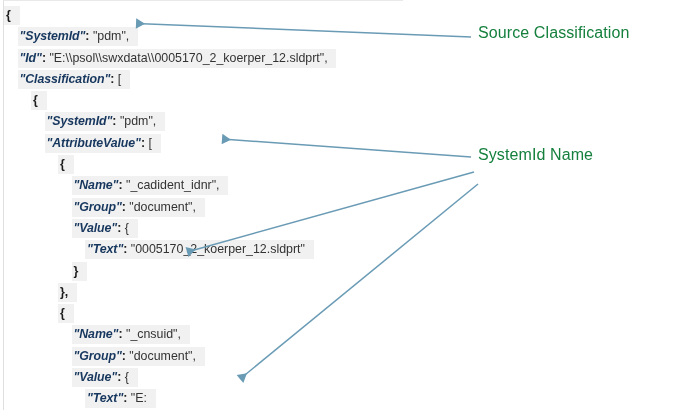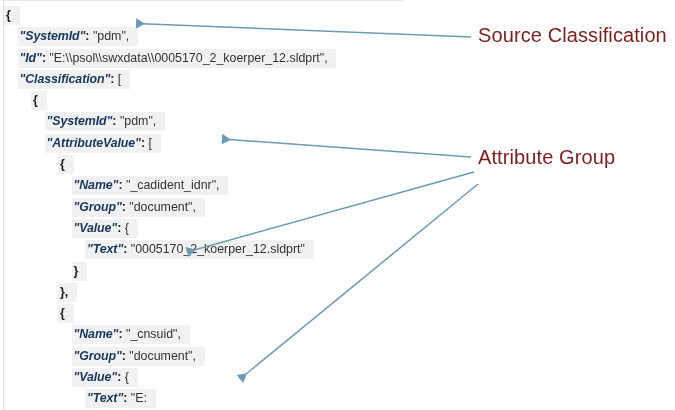--- a/index.html
+++ b/index.html
@@ -61,22 +61,22 @@
 
   
   #annotations {
     position: absolute;
     inset: 0;
     pointer-events: none;
   }
   .anno-label {
     position: absolute;
     font-family: "Liberation Sans", sans-serif;
-    font-size: 20px;
-    color: #7f1d1d;
+    font-size: 16px;
+    color: #15803d;
     white-space: nowrap;
     letter-spacing: 0.1px;
   }
   #label-source { left: 478px; top: 24px; }
   #label-attr   { left: 478px; top: 146px; }
 </style>
 </head>
 <body>
 
 <div id="stage">
@@ -115,15 +115,15 @@
 
     <line x1="471" y1="157" x2="222" y2="139" stroke="#6a9bb5" stroke-width="1.5" marker-end="url(#arrowhead)"></line>
 
     <line x1="474" y1="172" x2="187" y2="252" stroke="#6a9bb5" stroke-width="1.5" marker-end="url(#arrowhead)"></line>
 
     <line x1="478" y1="184" x2="240" y2="379" stroke="#6a9bb5" stroke-width="1.5" marker-end="url(#arrowhead)"></line>
   </svg>
 
   <div class="anno-label" id="label-source">Source Classification</div>
 
-  <div class="anno-label" id="label-attr">Attribute Group</div>
+  <div class="anno-label" id="label-attr">SystemId Name</div>
 
 </div>
 
 </body></html>

